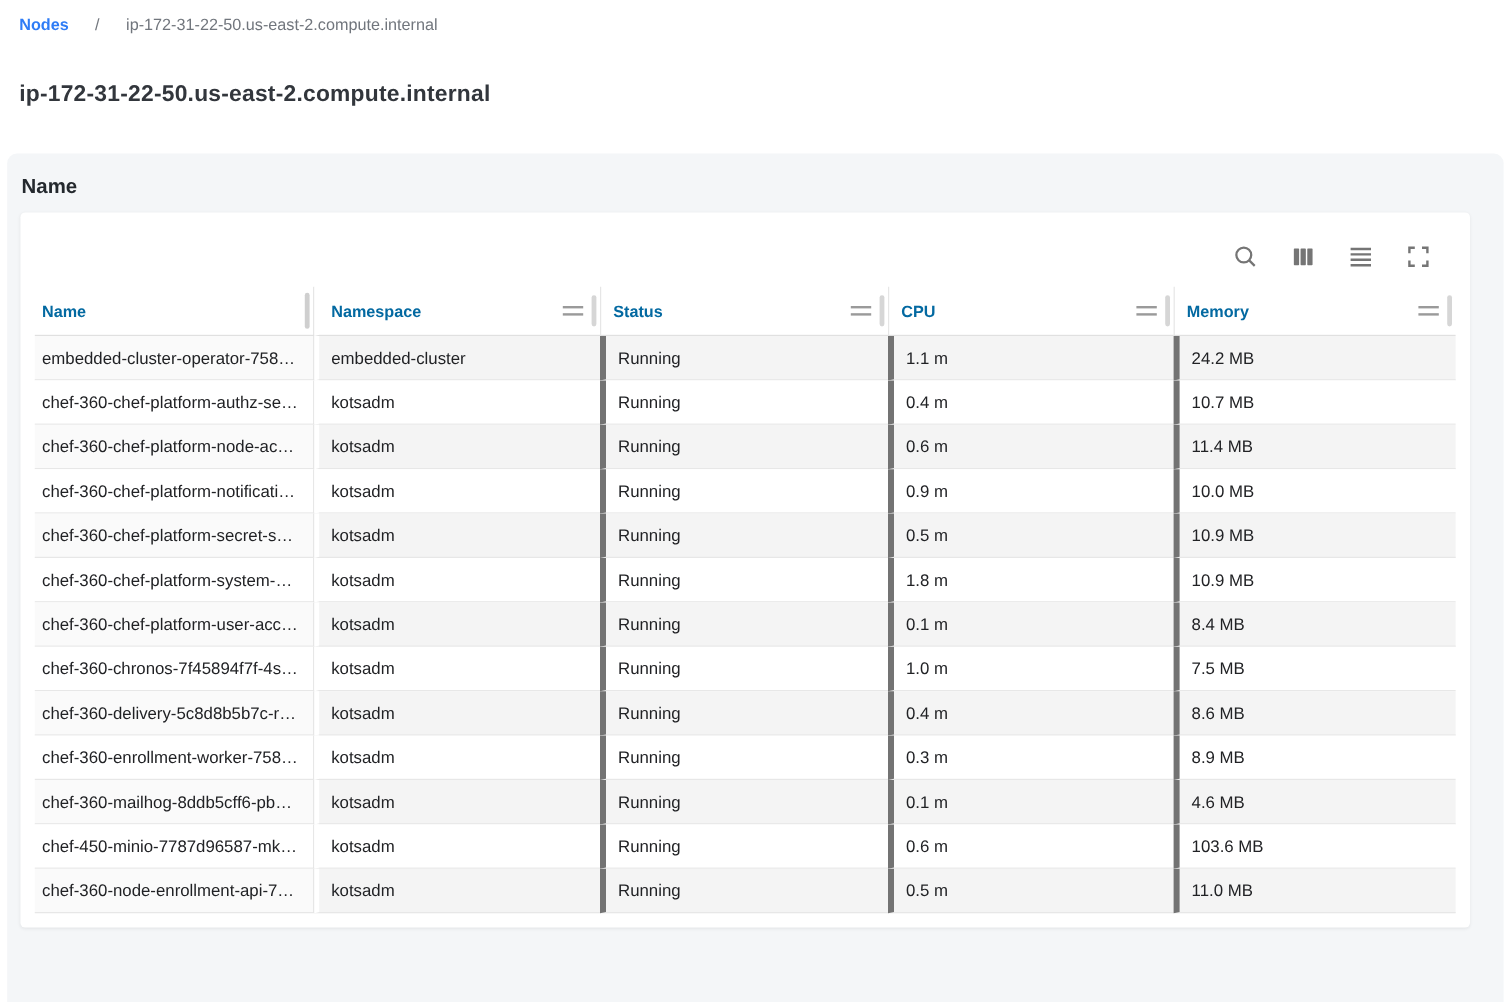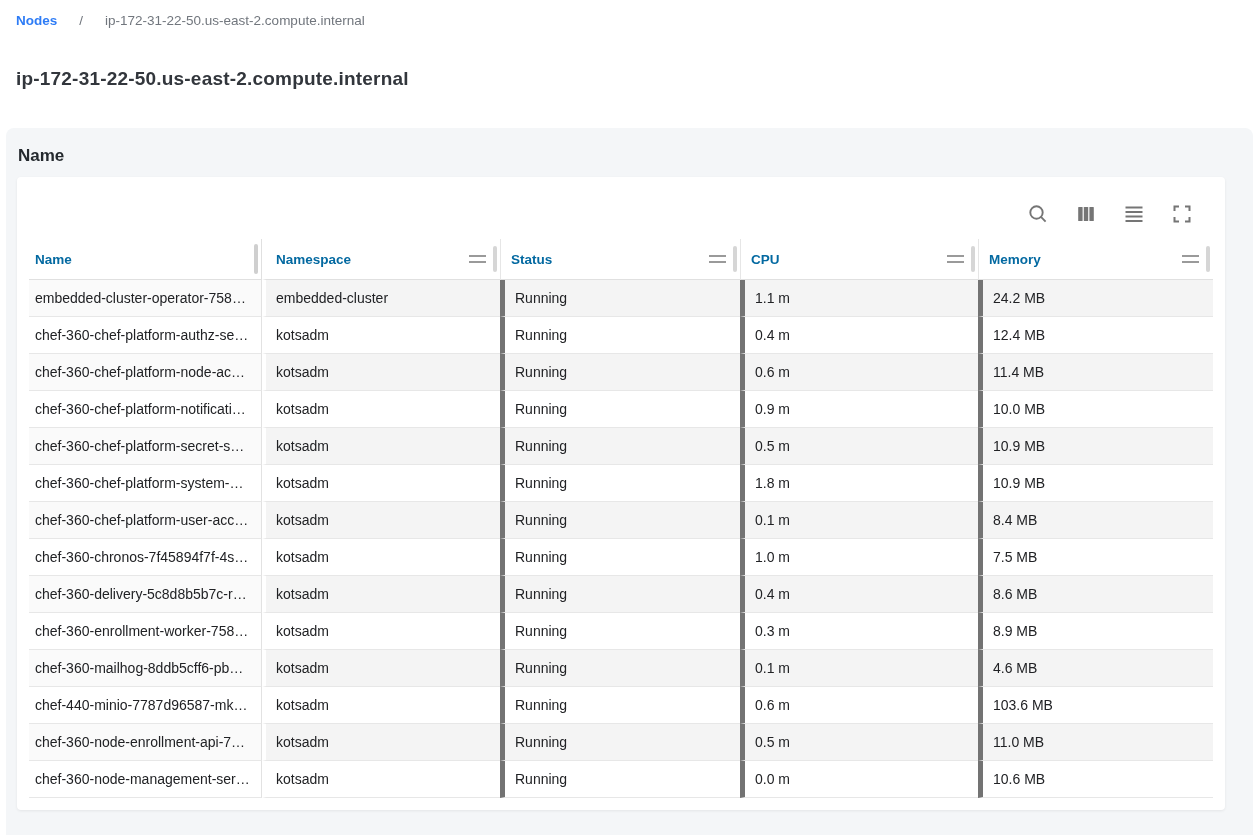--- a/index.html
+++ b/index.html
@@ -247,21 +247,21 @@
             <td class="col-namespace">embedded-cluster</td>
             <td class="col-status">Running</td>
             <td class="col-cpu num">1.1 m</td>
             <td class="col-memory num">24.2 MB</td>
           </tr>
           <tr>
             <td class="col-name">chef-360-chef-platform-authz-se…</td>
             <td class="col-namespace">kotsadm</td>
             <td class="col-status">Running</td>
             <td class="col-cpu num">0.4 m</td>
-            <td class="col-memory num">12.4 MB</td>
+            <td class="col-memory num">10.7 MB</td>
           </tr>
           <tr>
             <td class="col-name">chef-360-chef-platform-node-ac…</td>
             <td class="col-namespace">kotsadm</td>
             <td class="col-status">Running</td>
             <td class="col-cpu num">0.6 m</td>
             <td class="col-memory num">11.4 MB</td>
           </tr>
           <tr>
             <td class="col-name">chef-360-chef-platform-notificati…</td>
@@ -313,37 +313,30 @@
             <td class="col-memory num">8.9 MB</td>
           </tr>
           <tr>
             <td class="col-name">chef-360-mailhog-8ddb5cff6-pb…</td>
             <td class="col-namespace">kotsadm</td>
             <td class="col-status">Running</td>
             <td class="col-cpu num">0.1 m</td>
             <td class="col-memory num">4.6 MB</td>
           </tr>
           <tr>
-            <td class="col-name">chef-440-minio-7787d96587-mk…</td>
+            <td class="col-name">chef-450-minio-7787d96587-mk…</td>
             <td class="col-namespace">kotsadm</td>
             <td class="col-status">Running</td>
             <td class="col-cpu num">0.6 m</td>
             <td class="col-memory num">103.6 MB</td>
           </tr>
           <tr>
             <td class="col-name">chef-360-node-enrollment-api-7…</td>
             <td class="col-namespace">kotsadm</td>
             <td class="col-status">Running</td>
             <td class="col-cpu num">0.5 m</td>
             <td class="col-memory num">11.0 MB</td>
           </tr>
-          <tr>
-            <td class="col-name">chef-360-node-management-ser…</td>
-            <td class="col-namespace">kotsadm</td>
-            <td class="col-status">Running</td>
-            <td class="col-cpu num">0.0 m</td>
-            <td class="col-memory num">10.6 MB</td>
-          </tr>
         </tbody>
     </table>
 
   </div>
 </section>
 
 </body></html>

